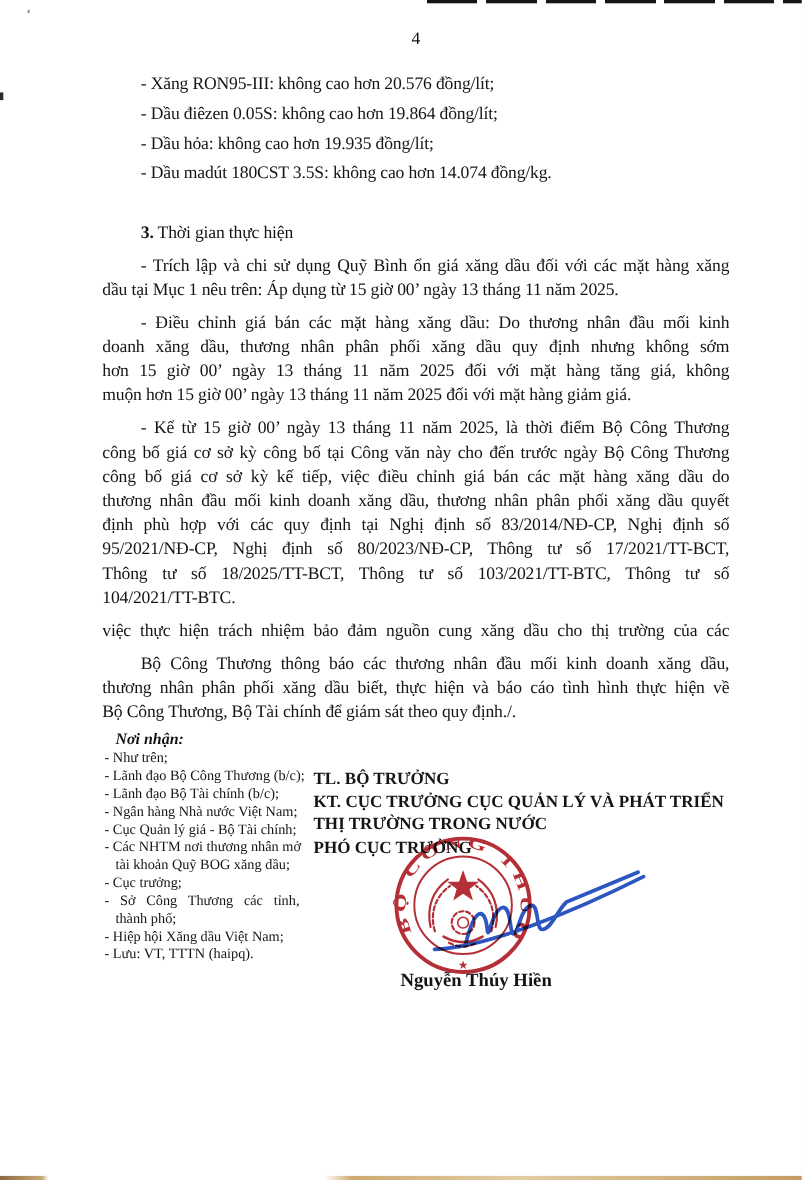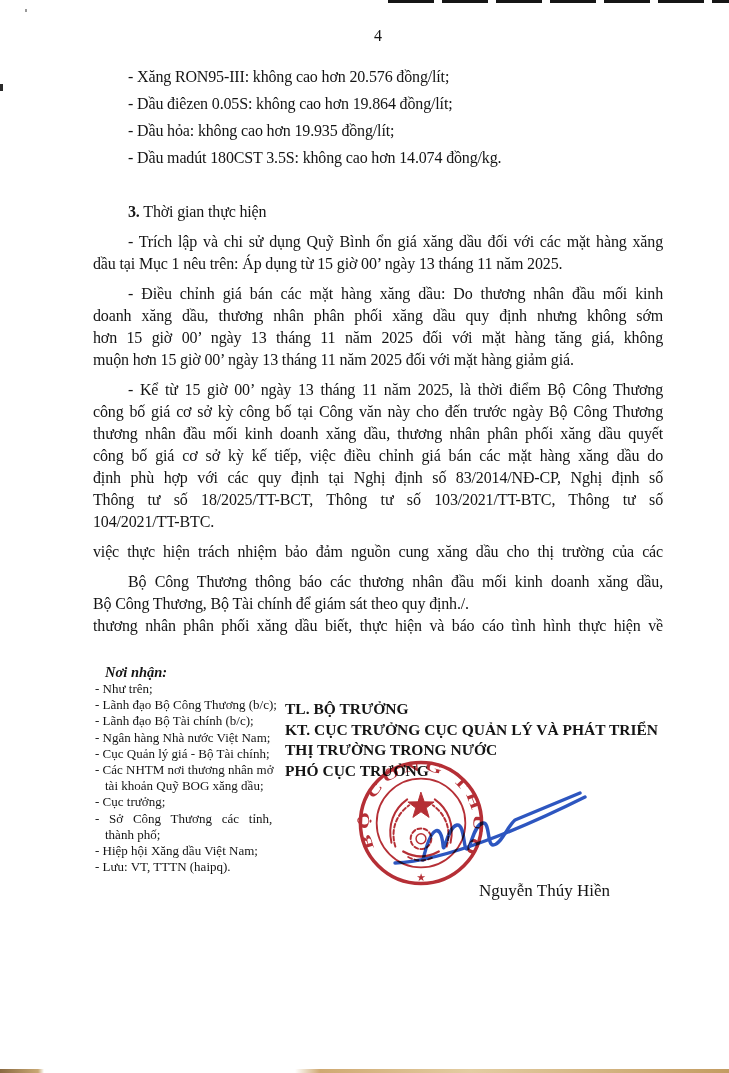--- a/index.html
+++ b/index.html
@@ -18,21 +18,21 @@
   .heading{line-height:22px;height:22px;margin-bottom:8px;padding-left:35px;margin-top:32px;}
   .para{margin-bottom:8px;}
   .b{font-weight:bold;}
   
   .recipients{position:absolute;left:95px;top:664px;width:225px;font-size:13px;line-height:16.2px;white-space:nowrap;}
   .recipients .rhead{font-weight:bold;font-style:italic;font-size:14.5px;line-height:17px;padding-left:10px;}
   .recipients .cont{padding-left:10px;}
   .recipients .wide{word-spacing:6.5px;}
   
   .sign-block{position:absolute;left:285px;top:699px;width:390px;text-align:left;font-weight:bold;font-size:15.5px;line-height:20.6px;white-space:nowrap;}
-  .signer-name{position:absolute;left:388px;top:881px;width:222px;text-align:right;font-weight:normal;font-size:17px;}
+  .signer-name{position:absolute;left:364px;top:881px;width:222px;text-align:left;font-weight:bold;font-size:17px;}
   .seal{position:absolute;left:354px;top:756px;width:134px;height:134px;mix-blend-mode:multiply;opacity:.93;}
   .signature{position:absolute;left:335px;top:765px;width:260px;height:105px;mix-blend-mode:multiply;}
   
   .artifact-top{position:absolute;left:388px;top:0;width:341px;height:3px;
     background:repeating-linear-gradient(90deg,#161616 0 46px,rgba(0,0,0,0) 46px 54px);}
   .artifact-bottom{position:absolute;left:0;bottom:0;width:729px;height:4px;
     background:linear-gradient(90deg,#8a6a42 0,#c8a874 38px,rgba(0,0,0,0) 44px,rgba(0,0,0,0) 295px,#cfa972 320px,#e3cda2 470px,#c39c62 729px);}
   .speck1{position:absolute;left:0;top:84px;width:3px;height:7px;background:#2a2a2a;}
   .speck2{position:absolute;left:25px;top:9px;width:2px;height:3px;background:#9a9a9a;}
 </style>
@@ -59,35 +59,36 @@
     <div class="para">
       <div class="ln first">- Điều chỉnh giá bán các mặt hàng xăng dầu: Do thương nhân đầu mối kinh</div>
       <div class="ln">doanh xăng dầu, thương nhân phân phối xăng dầu quy định nhưng không sớm</div>
       <div class="ln">hơn 15 giờ 00’ ngày 13 tháng 11 năm 2025 đối với mặt hàng tăng giá, không</div>
       <div class="ln last">muộn hơn 15 giờ 00’ ngày 13 tháng 11 năm 2025 đối với mặt hàng giảm giá.</div>
     </div>
 
     <div class="para">
       <div class="ln first">- Kể từ 15 giờ 00’ ngày 13 tháng 11 năm 2025, là thời điểm Bộ Công Thương</div>
       <div class="ln">công bố giá cơ sở kỳ công bố tại Công văn này cho đến trước ngày Bộ Công Thương</div>
+      <div class="ln">công bố giá cơ sở kỳ kế tiếp, việc điều chỉnh giá bán các mặt hàng xăng dầu do</div>
       <div class="ln">thương nhân đầu mối kinh doanh xăng dầu, thương nhân phân phối xăng dầu quyết</div>
-      <div class="ln">công bố giá cơ sở kỳ kế tiếp, việc điều chỉnh giá bán các mặt hàng xăng dầu do</div>
       <div class="ln">định phù hợp với các quy định tại Nghị định số 83/2014/NĐ-CP, Nghị định số</div>
+      <div class="ln">95/2021/NĐ-CP, Nghị định số 80/2023/NĐ-CP, Thông tư số 17/2021/TT-BCT,</div>
       <div class="ln">Thông tư số 18/2025/TT-BCT, Thông tư số 103/2021/TT-BTC, Thông tư số</div>
       <div class="ln last">104/2021/TT-BTC.</div>
     </div>
 
     <div class="para">
       <div class="ln">việc thực hiện trách nhiệm bảo đảm nguồn cung xăng dầu cho thị trường của các</div>
     </div>
 
     <div class="para">
       <div class="ln first">Bộ Công Thương thông báo các thương nhân đầu mối kinh doanh xăng dầu,</div>
+      <div class="ln">thương nhân phân phối xăng dầu biết, thực hiện và báo cáo tình hình thực hiện về</div>
       <div class="ln last">Bộ Công Thương, Bộ Tài chính để giám sát theo quy định./.</div>
-      <div class="ln">thương nhân phân phối xăng dầu biết, thực hiện và báo cáo tình hình thực hiện về</div>
     </div>
   </div>
 
   <div class="recipients">
     <div class="rhead">Nơi nhận:</div>
     <div>- Như trên;</div>
     <div>- Lãnh đạo Bộ Công Thương (b/c);</div>
     <div>- Lãnh đạo Bộ Tài chính (b/c);</div>
     <div>- Ngân hàng Nhà nước Việt Nam;</div>
     <div>- Cục Quản lý giá - Bộ Tài chính;</div>

